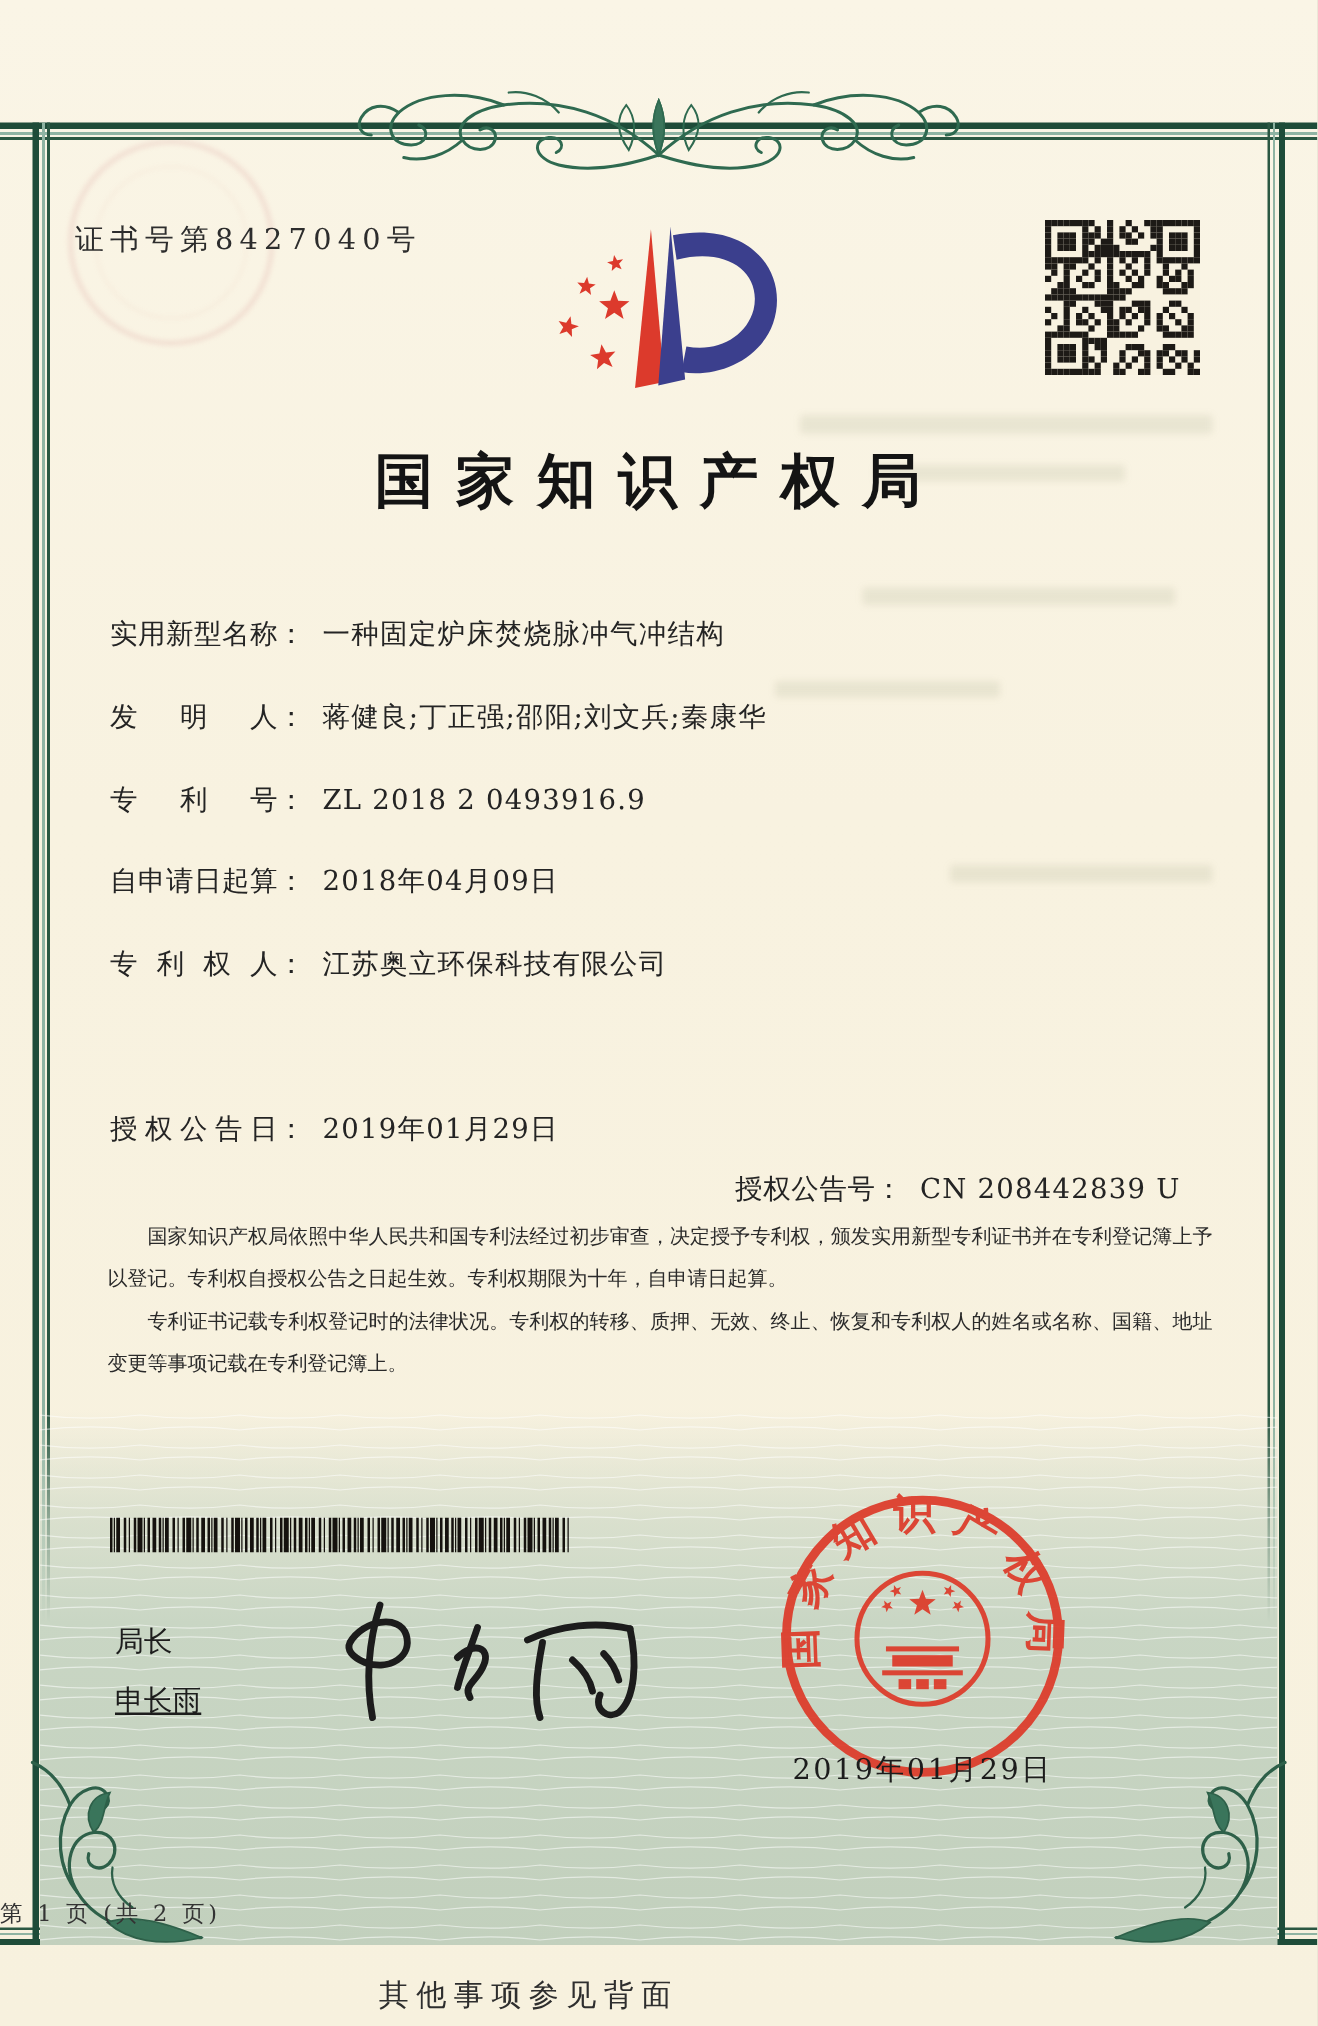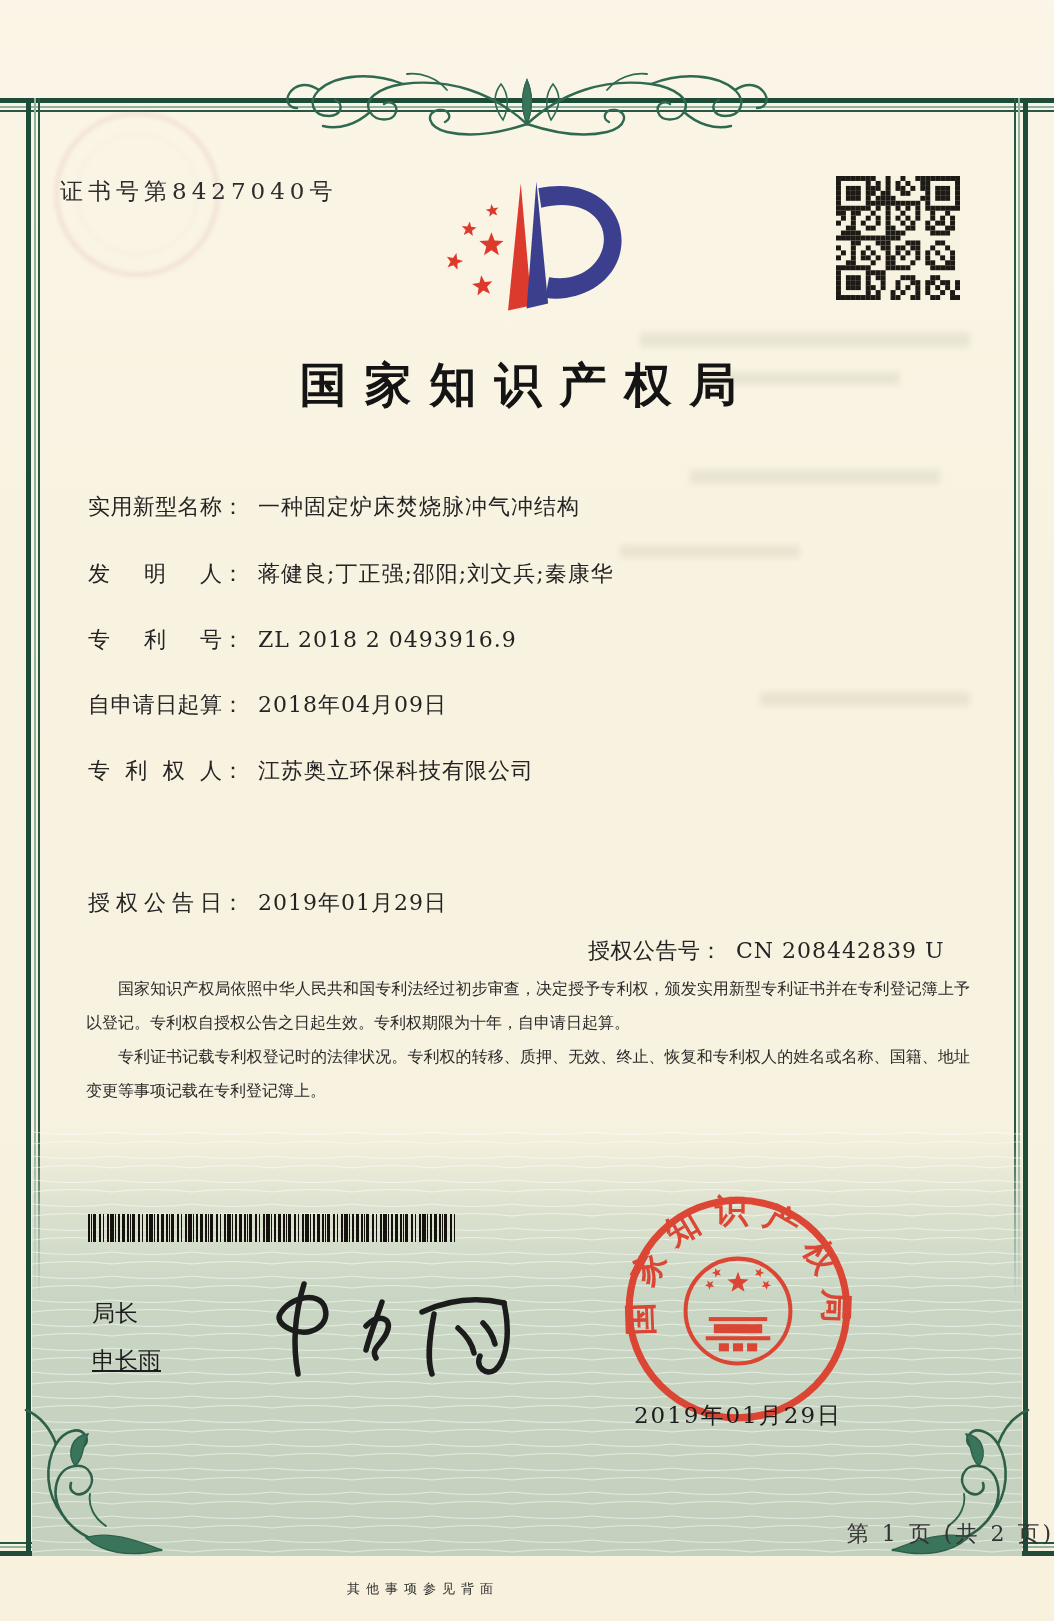--- a/index.html
+++ b/index.html
@@ -33,22 +33,22 @@
   .grant-pair .flabel{width:112px;margin-right:0;margin-top:48px;}
   .paras{position:absolute;left:86px;top:972px;width:884px;font-size:16px;line-height:34px;color:#2a2a2a;text-align:justify;}
   .paras p{margin:0;text-indent:2em;}
   
   .barcode{position:absolute;left:88px;top:1214px;}
   .bureau-title{position:absolute;left:92px;top:1298px;font-size:23px;color:#1d1d1d;font-family:"DejaVu Sans","Liberation Sans",sans-serif;}
   .bureau-name{position:absolute;left:92px;top:1345px;font-size:23px;color:#1d1d1d;font-family:"DejaVu Sans","Liberation Sans",sans-serif;text-decoration:underline;}
   .signature{position:absolute;left:262px;top:1268px;}
   .seal{position:absolute;left:612px;top:1180px;opacity:.93;}
   .seal-date{position:absolute;left:610px;top:1400px;width:256px;text-align:center;font-size:23px;letter-spacing:2px;color:#1c1c1c;}
-  .page-indicator{position:absolute;left:0;top:1519px;width:1054px;text-align:right;font-size:22px;letter-spacing:3px;color:#333;}
-  .back-note{position:absolute;left:0;top:1580px;width:846px;text-align:center;font-size:13px;letter-spacing:6px;color:#2e2e2e;}
+  .page-indicator{position:absolute;left:0;top:1519px;width:1054px;text-align:left;font-size:18px;letter-spacing:3px;color:#333;}
+  .back-note{position:absolute;left:0;top:1580px;width:846px;text-align:center;font-size:24px;letter-spacing:6px;color:#2e2e2e;}
   
   .logo{position:absolute;left:424px;top:166px;}
   .qr{position:absolute;left:836px;top:176px;}
   .ornament-top{position:absolute;left:277px;top:50px;}
   .corner{position:absolute;width:150px;height:160px;}
   .corner.left{left:16px;top:1398px;}
   .corner.right{left:888px;top:1398px;transform:scaleX(-1);}
   .faint-stamp{position:absolute;left:55px;top:112px;width:158px;height:158px;border-radius:50%;
     border:3px solid rgba(216,140,140,.25);filter:blur(2px);}
   .faint-stamp::after{content:"";position:absolute;inset:18px;border-radius:50%;border:1px solid rgba(216,140,140,.15);}

